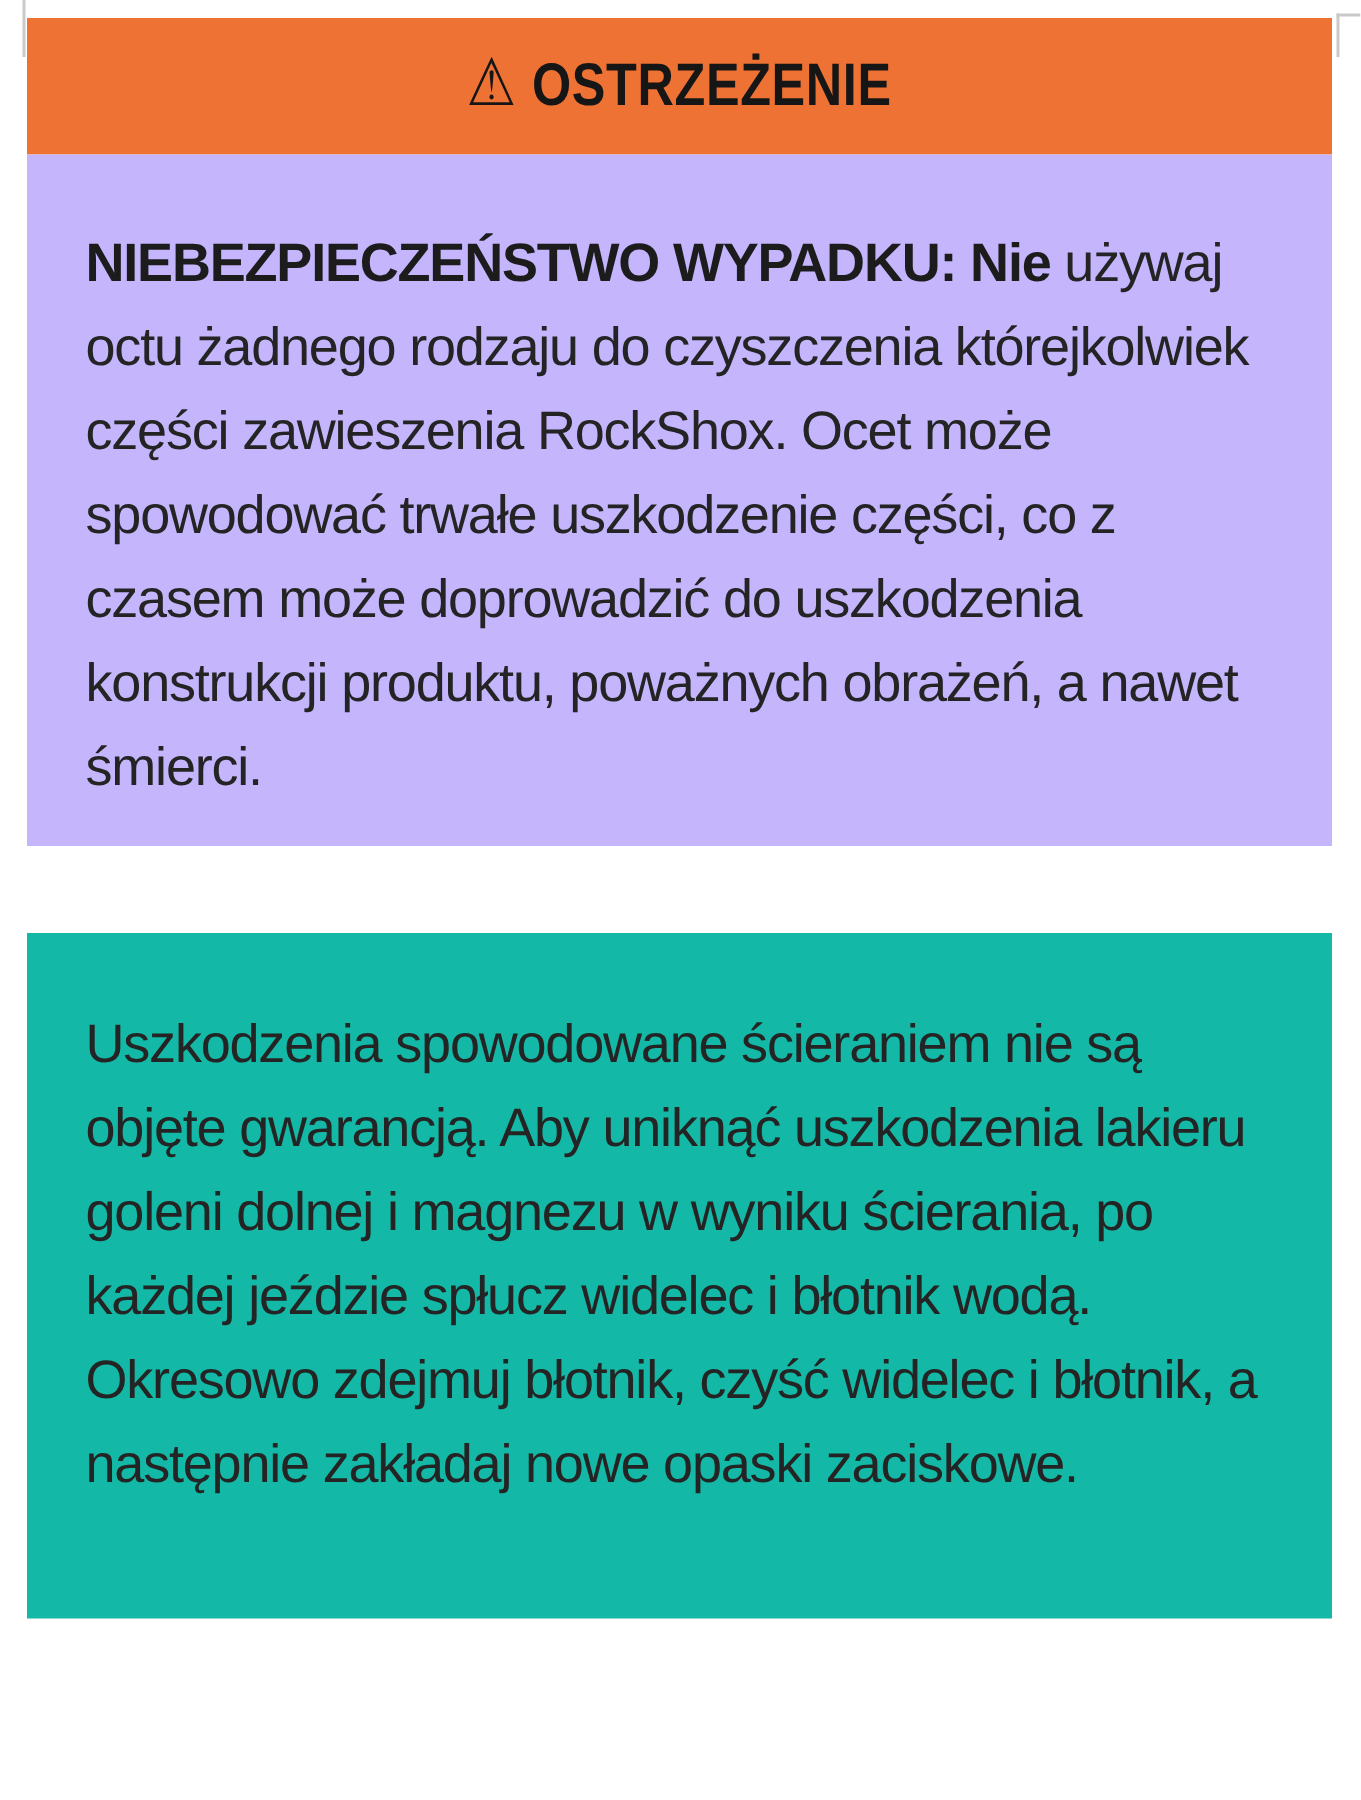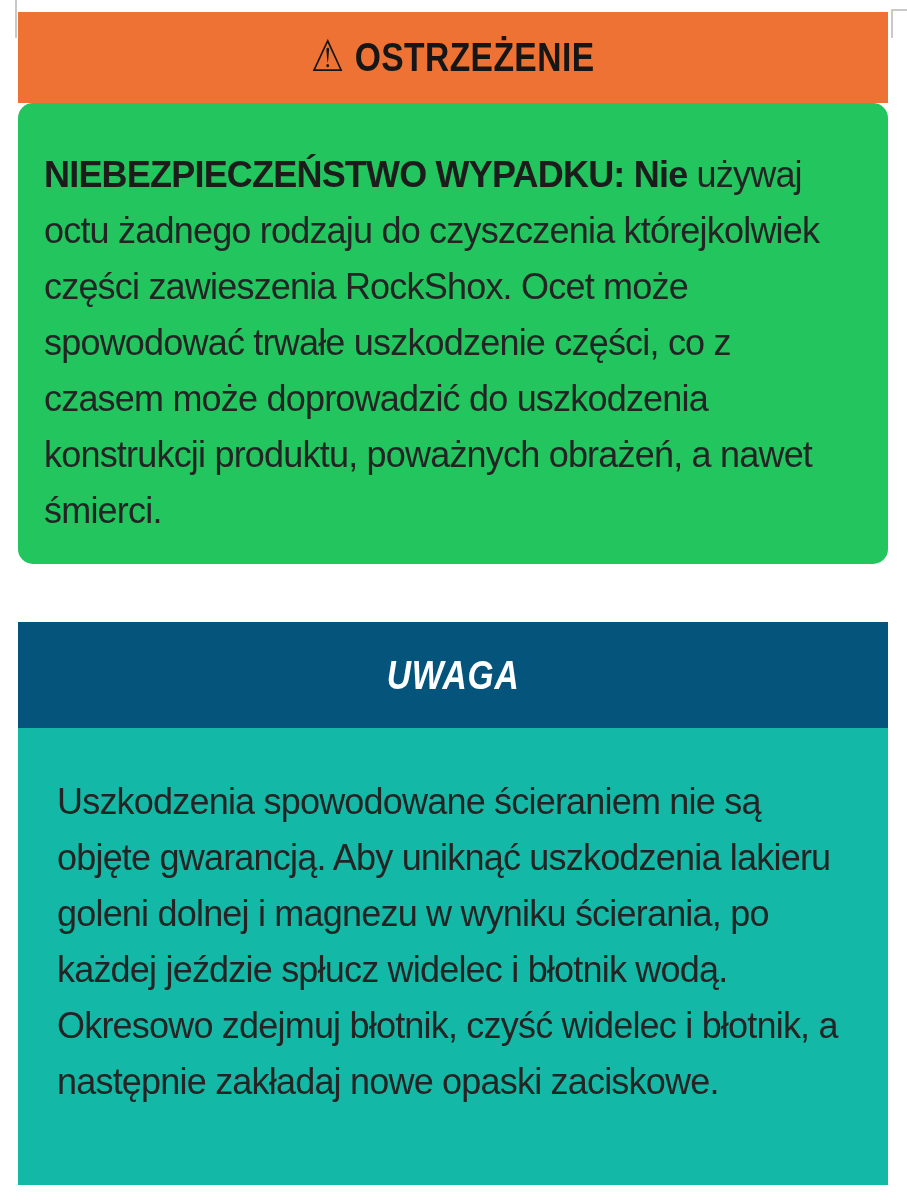--- a/index.html
+++ b/index.html
@@ -52,25 +52,24 @@
   .warn-icon {
     font-family: "DejaVu Sans", sans-serif;
     font-weight: 400;
     font-size: 44px;
     line-height: 1;
     position: relative;
     top: -2px;
   }
   .warning-body {
     height: 461px;
-    background: #22c55e;
+    background: #c4b5fd;
     box-sizing: border-box;
-    padding: 44px 36px 0 26px;
+    padding: 44px 36px 0 39px;
     overflow: hidden;
-    border-radius: 15px;
   }
   .body-text {
     margin: 0;
     font-size: 36px;
     line-height: 56px;
     letter-spacing: -0.8px;
     color: #242424;
   }
   .body-text strong {
     font-weight: 700;
@@ -124,23 +123,18 @@
       </span>
     </header>
     <div class="warning-body">
       <p class="body-text"><strong>NIEBEZPIECZEŃSTWO WYPADKU: Nie</strong><span> używaj octu żadnego rodzaju do czyszczenia którejkolwiek części zawieszenia RockShox. Ocet może spowodować trwałe uszkodzenie części, co z czasem może doprowadzić do uszkodzenia konstrukcji produktu, poważnych obrażeń, a nawet śmierci.</span></p>
     </div>
   </section>
 
   <div class="boxes-gap"></div>
 
   <section class="box">
-    <header class="box-header notice-header">
-      <span class="header-inner">
-        <span>UWAGA</span>
-      </span>
-    </header>
     <div class="notice-body">
       <p class="body-text"><span>Uszkodzenia spowodowane ścieraniem nie są objęte gwarancją. Aby uniknąć uszkodzenia lakieru goleni dolnej i magnezu w wyniku ścierania, po każdej jeździe spłucz widelec i błotnik wodą. Okresowo zdejmuj błotnik, czyść widelec i błotnik, a następnie zakładaj nowe opaski zaciskowe.</span></p>
     </div>
   </section>
 
 </div>
 
 </body></html>

